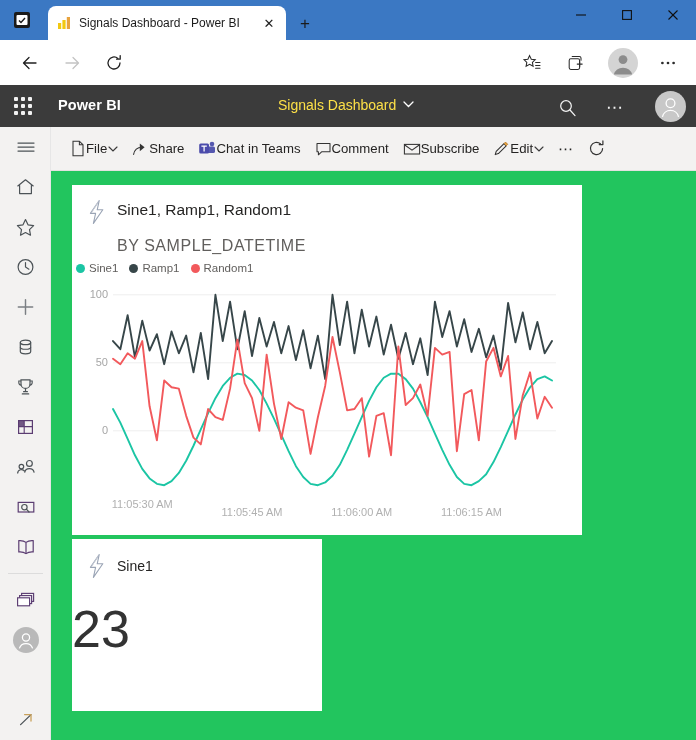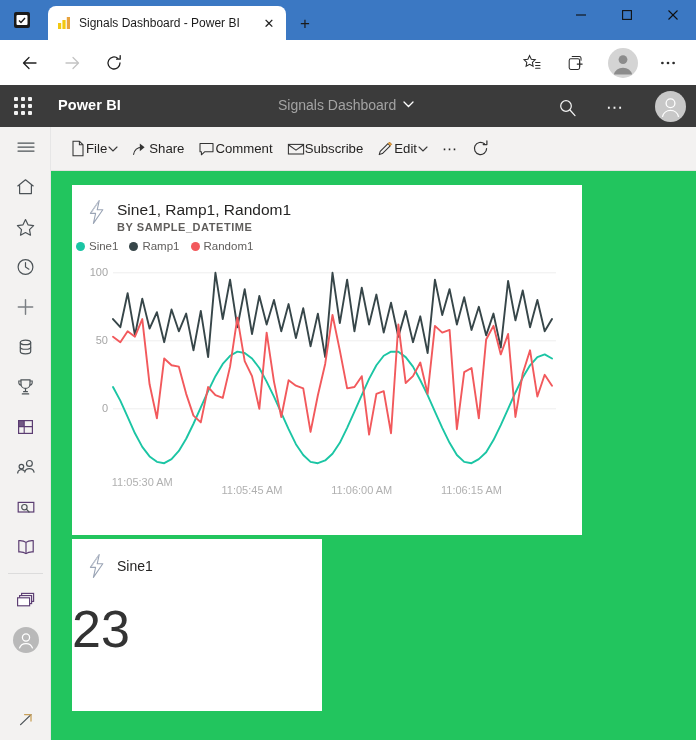--- a/index.html
+++ b/index.html
@@ -82,21 +82,21 @@
   }
   .waffle i { width: 4px; height: 4px; background: #f2f2f2; border-radius: 1px; display: block; }
   .brand {
     position: absolute; left: 58px; top: 12px;
     font-size: 14.5px; font-weight: bold; color: #ffffff; letter-spacing: .1px;
   }
   .pbi-title-wrap {
     position: absolute; left: 278px; top: 12px;
     display: flex; align-items: center; gap: 7px;
   }
-  .pbi-title { font-size: 14px; color: #a3a3a3; }
+  .pbi-title { font-size: 14px; color: #fde047; }
   .pbi-chev { color: #ffffff; font-size: 10px; line-height: 1; }
   .hdr-icon {
     position: absolute; top: 11px; width: 22px; height: 22px;
     display: flex; align-items: center; justify-content: center; color: #f2f2f2;
   }
   .hdr-avatar {
     position: absolute; right: 10px; top: 6px; width: 31px; height: 31px;
     border-radius: 50%; background: #c8c8c8;
     display: flex; align-items: center; justify-content: center;
   }
@@ -149,22 +149,22 @@
     position: absolute; background: #ffffff;
   }
   .tile-line { left: 21px; top: 14px; width: 510px; height: 350px; }
   .tile-card { left: 21px; top: 368px; width: 250px; height: 172px; }
 
   .tile-head { display: flex; align-items: flex-start; padding: 14px 0 0 14px; }
   .bolt { width: 22px; height: 26px; flex: none; margin-right: 9px; }
   .tile-titles { padding-top: 1px; }
   .tile-title { font-size: 15.5px; color: #252423; line-height: 19px; }
   .tile-sub {
-    font-size: 11px; color: #605e5c; letter-spacing: .55px;
-    margin-top: 2px; font-weight: bold;
+    font-size: 16px; color: #605e5c; letter-spacing: .55px;
+    margin-top: 18px; font-weight: normal;
   }
   .card-title { font-size: 14px; color: #252423; line-height: 22px; padding-top: 2px; }
 
   
   .legend {
     display: flex; align-items: center; gap: 11px;
     padding: 7px 0 0 4px;
   }
   .lg-item { display: flex; align-items: center; gap: 4px; }
   .lg-dot { width: 9px; height: 9px; border-radius: 50%; display: block; }
@@ -447,20 +447,31 @@
     <div class="cmd">
       <span class="gl">
         <svg width="17" height="16" viewBox="0 0 17 16">
             <path d="M1.6 13.4c.8-4.6 4-6.9 8.4-7.1" fill="none" stroke="#333" stroke-width="1.1" stroke-linecap="round"></path>
             <path d="M7.8 2.4l4.8 3.9-4.8 3.9z" fill="#333"></path>
           </svg>
       </span>
       <span>Share</span>
     </div>
 
+    <div class="cmd">
+      <span class="gl">
+        <svg width="18" height="17" viewBox="0 0 18 17">
+            <circle cx="14" cy="4.1" r="2.3" fill="#5558af"></circle>
+            <rect x="9.6" y="6.4" width="7.4" height="6.6" rx="1.6" fill="#5558af"></rect>
+            <rect x="1.2" y="3.4" width="9.8" height="10.2" rx="1.5" fill="#4b4bab"></rect>
+            <path d="M3.4 6.2h5.4M6.1 6.2v5.4" stroke="#fff" stroke-width="1.25"></path>
+          </svg>
+      </span>
+      <span>Chat in Teams</span>
+    </div>
 
     <div class="cmd">
       <span class="gl">
         <svg width="17" height="16" viewBox="0 0 17 16">
             <path d="M2 2.4h13v8.4H6.6L3.4 13.8v-3H2z" fill="none" stroke="#333" stroke-width="1.05" stroke-linejoin="round"></path>
           </svg>
       </span>
       <span>Comment</span>
     </div>
 

